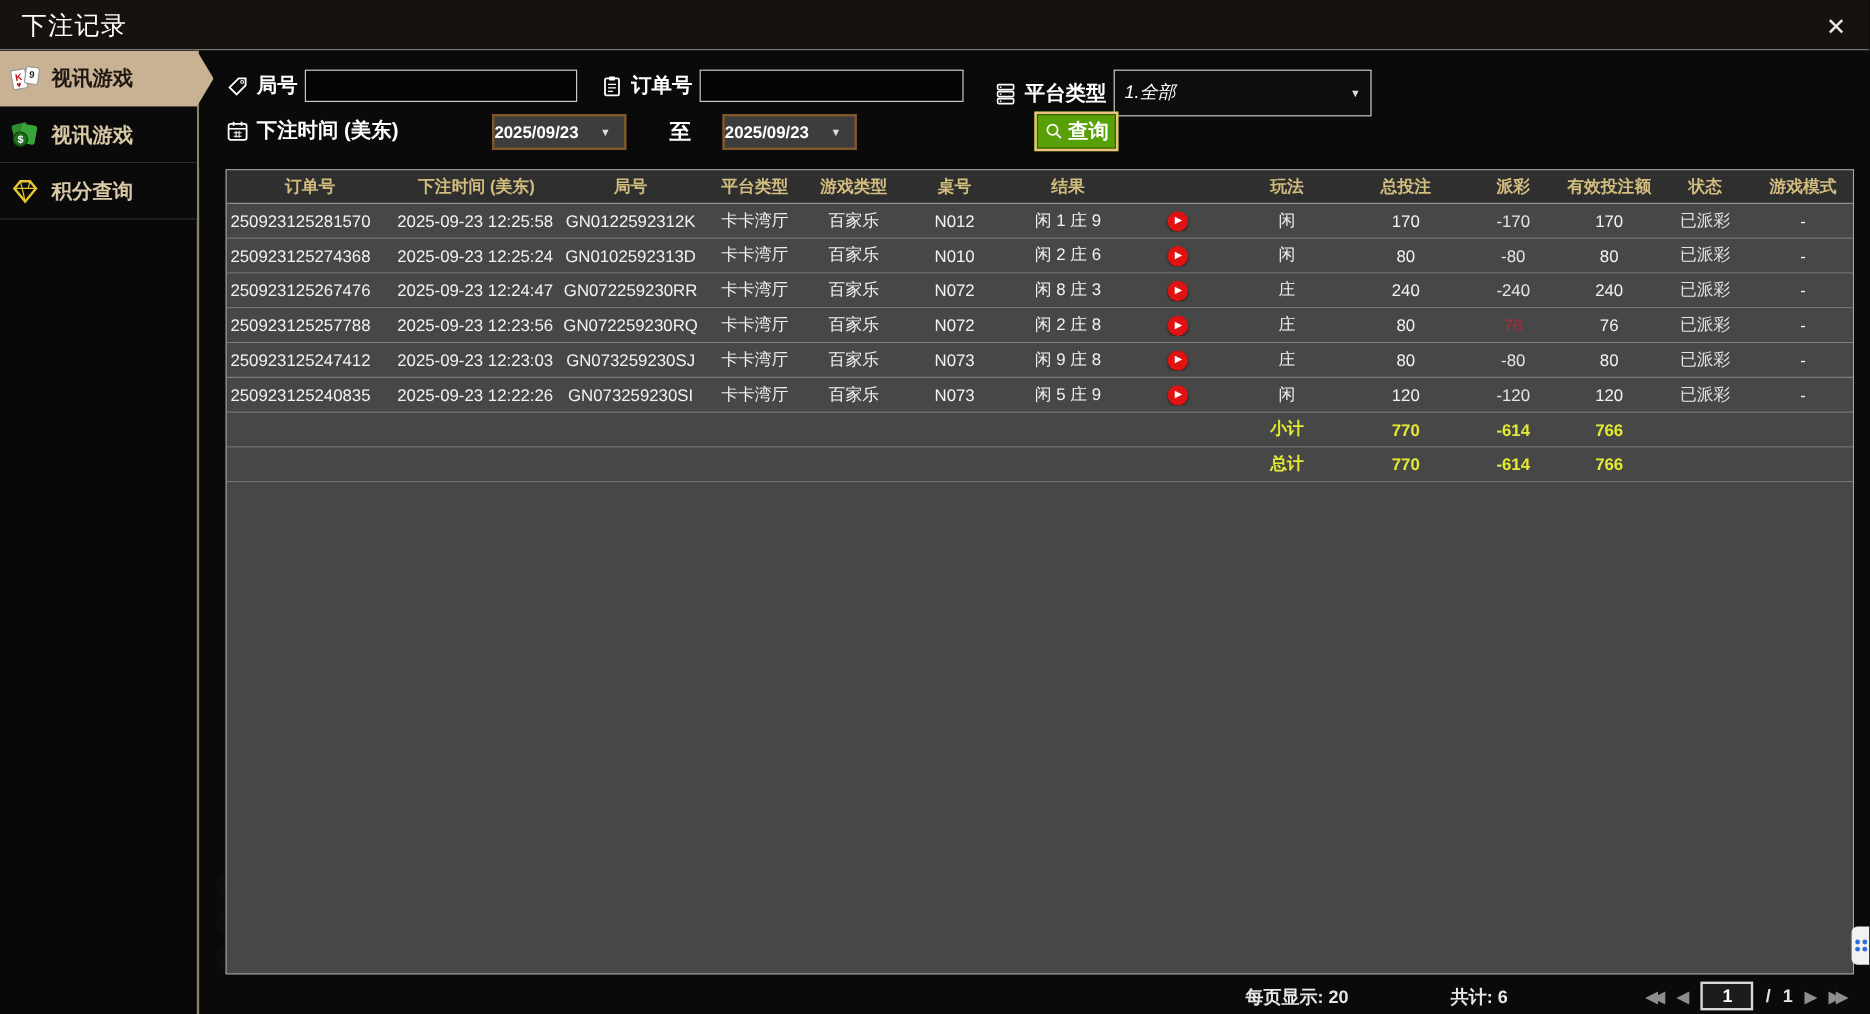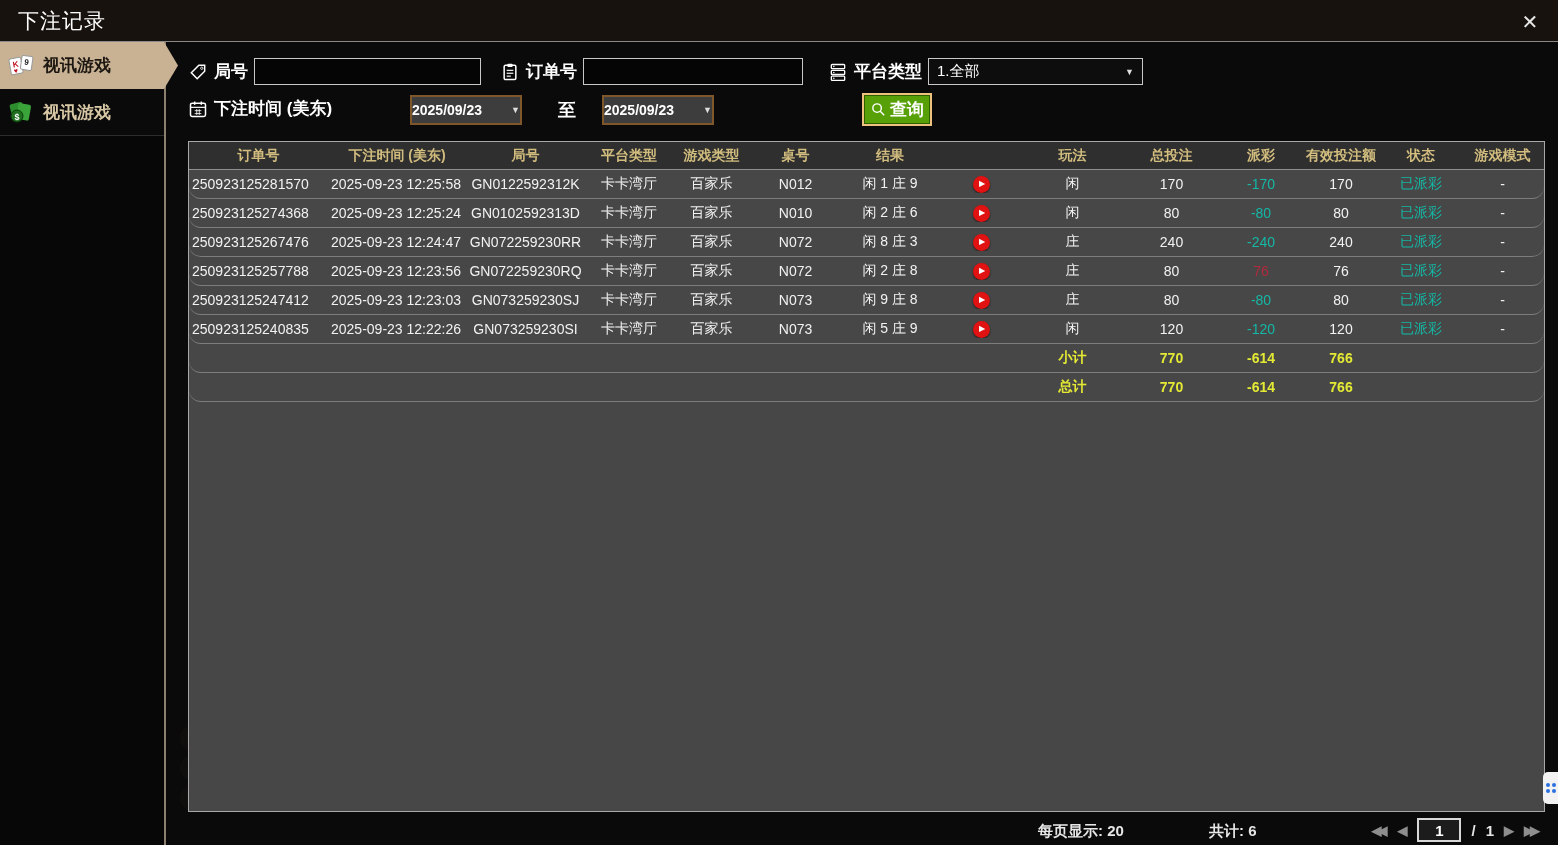--- a/index.html
+++ b/index.html
@@ -46,28 +46,28 @@
   .filters { position:absolute; left:166px; top:42px; width:1392px; height:99px; background:#0a0a0a; }
   .f-label { display:flex; align-items:center; gap:6px; color:#fff; font-size:17px; font-weight:bold; }
   .f-row1 { position:absolute; left:22px; top:16px; width:1360px; height:28px; }
   .f-row2 { position:absolute; left:22px; top:53px; width:1360px; height:34px; }
   .grp { position:absolute; display:flex; align-items:center; gap:6px; }
   .txt-input {
     background:#050505; border:1px solid #c8c8c8; height:27px; width:227px;
     color:#fff; font-size:14px; padding:0 6px; font-family:"Liberation Sans",sans-serif;
   }
   .select-box {
-    width:215px; height:27px; background:#0d0d0d; border:1px solid #c8c8c8;
+    width:215px; height:39px; background:#0d0d0d; border:1px solid #c8c8c8;
     display:flex; align-items:center; justify-content:space-between;
-    padding:0 8px; color:#fff; font-size:15px; cursor:pointer;
+    padding:0 8px; color:#fff; font-size:15px; cursor:pointer;font-style:italic;
   }
   .select-box .arrow, .date-box .arrow { font-size:9px; color:#ddd; }
   .date-box {
     width:112px; height:30px; background:#3d3d3d; border:2px solid #80572a;
-    display:flex; align-items:center; justify-content:space-between; gap:4px;
+    display:flex; align-items:center; justify-content:flex-start; gap:18px;
     color:#fff; font-size:14px; font-weight:bold; cursor:pointer;
   }
   .to-label { color:#fff; font-size:18px; font-weight:bold; }
   .search-btn {
     width:70px; height:33px; background:#58a008; border:2px solid #ecc27e;
     box-shadow:inset 0 0 0 1px #2e6000;
     display:flex; align-items:center; justify-content:center; gap:3px;
     color:#fff; font-size:17px; font-weight:bold; cursor:pointer;
   }
   
@@ -76,24 +76,24 @@
     background:#474747; border:1px solid #a8a8a8;
     display:flex; flex-direction:column;
   }
   .tr {
     display:grid;
     grid-template-columns:139px 138px 119px 88px 77px 91px 98px 84px 99px 99px 80px 80px 80px 83px;
     align-items:center;
   }
   .thead { height:28px; background:#2f2f2f; border-bottom:1px solid #909090; }
   .thead .td { color:#d2bd7e; font-weight:bold; }
-  .row { height:29px; background:#474747; border-bottom:1px solid #7d7d7d;border-radius:12px; }
+  .row { height:29px; background:#474747; border-bottom:1px solid #7d7d7d; }
   .td { font-size:14px; color:#f2f2f2; text-align:center; overflow:hidden; white-space:nowrap; }
   .td.left { text-align:left; padding-left:3px; }
-  .green { color:#14b8a6; }
+  .green { color:#e5e5e5; }
   .red { color:#b3293d; }
   .sumrow .td { color:#e4ea33; font-weight:bold; }
   .play-btn {
     width:17px; height:17px; border-radius:50%; background:#e01212; margin:0 auto;
     display:flex; align-items:center; justify-content:center; cursor:pointer;
     box-shadow:0 1px 2px rgba(0,0,0,.6);
   }
   .play-btn span { color:#fff; font-size:8px; line-height:1; transform:translateX(1px); }
   .tfill { flex:1; background:#474747; }
   
@@ -171,20 +171,29 @@
           <rect x="3" y="3" width="13" height="16" rx="2" fill="#2d8c2d" transform="rotate(-14 9 11)"></rect>
           <rect x="9" y="4" width="13" height="16" rx="2" fill="#3aa43a" transform="rotate(10 16 12)"></rect>
           <circle cx="9" cy="16" r="6" fill="#1f6f1f" stroke="#0c3f0c"></circle>
           <text x="6.5" y="19.5" font-size="9" font-weight="bold" fill="#fff">$</text>
         </svg>
       </span>
       <span>视讯游戏</span>
     </div>
 
 
+    <div class="side-item">
+      <span class="icon">
+        <svg class="i" width="26" height="22" viewBox="0 0 26 22">
+          <path d="M4 9 L9 3 L17 3 L22 9 L13 20 Z" fill="none" stroke="#e6c832" stroke-width="2"></path>
+          <path d="M4 9 H22 M9 3 L10.5 9 L13 20 M17 3 L15.5 9" fill="none" stroke="#e6c832" stroke-width="1"></path>
+        </svg>
+      </span>
+      <span>积分查询</span>
+    </div>
 
   </div>
 
   <div class="filters">
 
     <div class="f-row1">
       <div class="grp" style="left:0;top:0">
         <span class="f-label">
           <svg class="i" width="20" height="20" viewBox="0 0 24 24">
               <path d="M4 13 L13 4 H20 V11 L11 20 Z" fill="none" stroke="#fff" stroke-width="1.8"></path>

